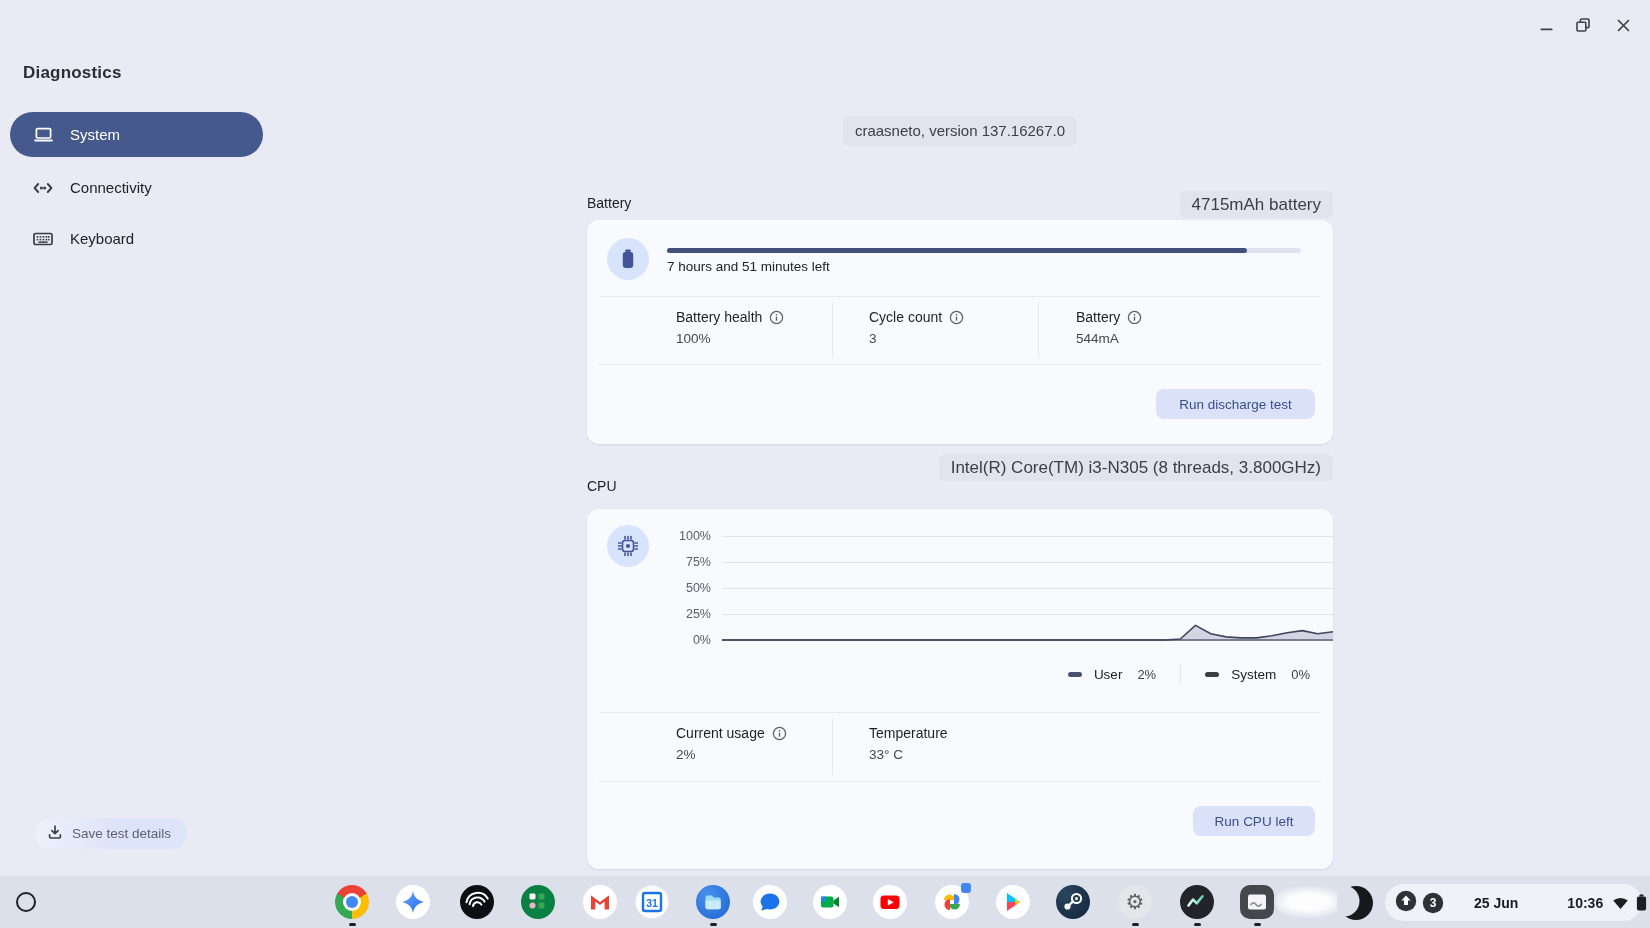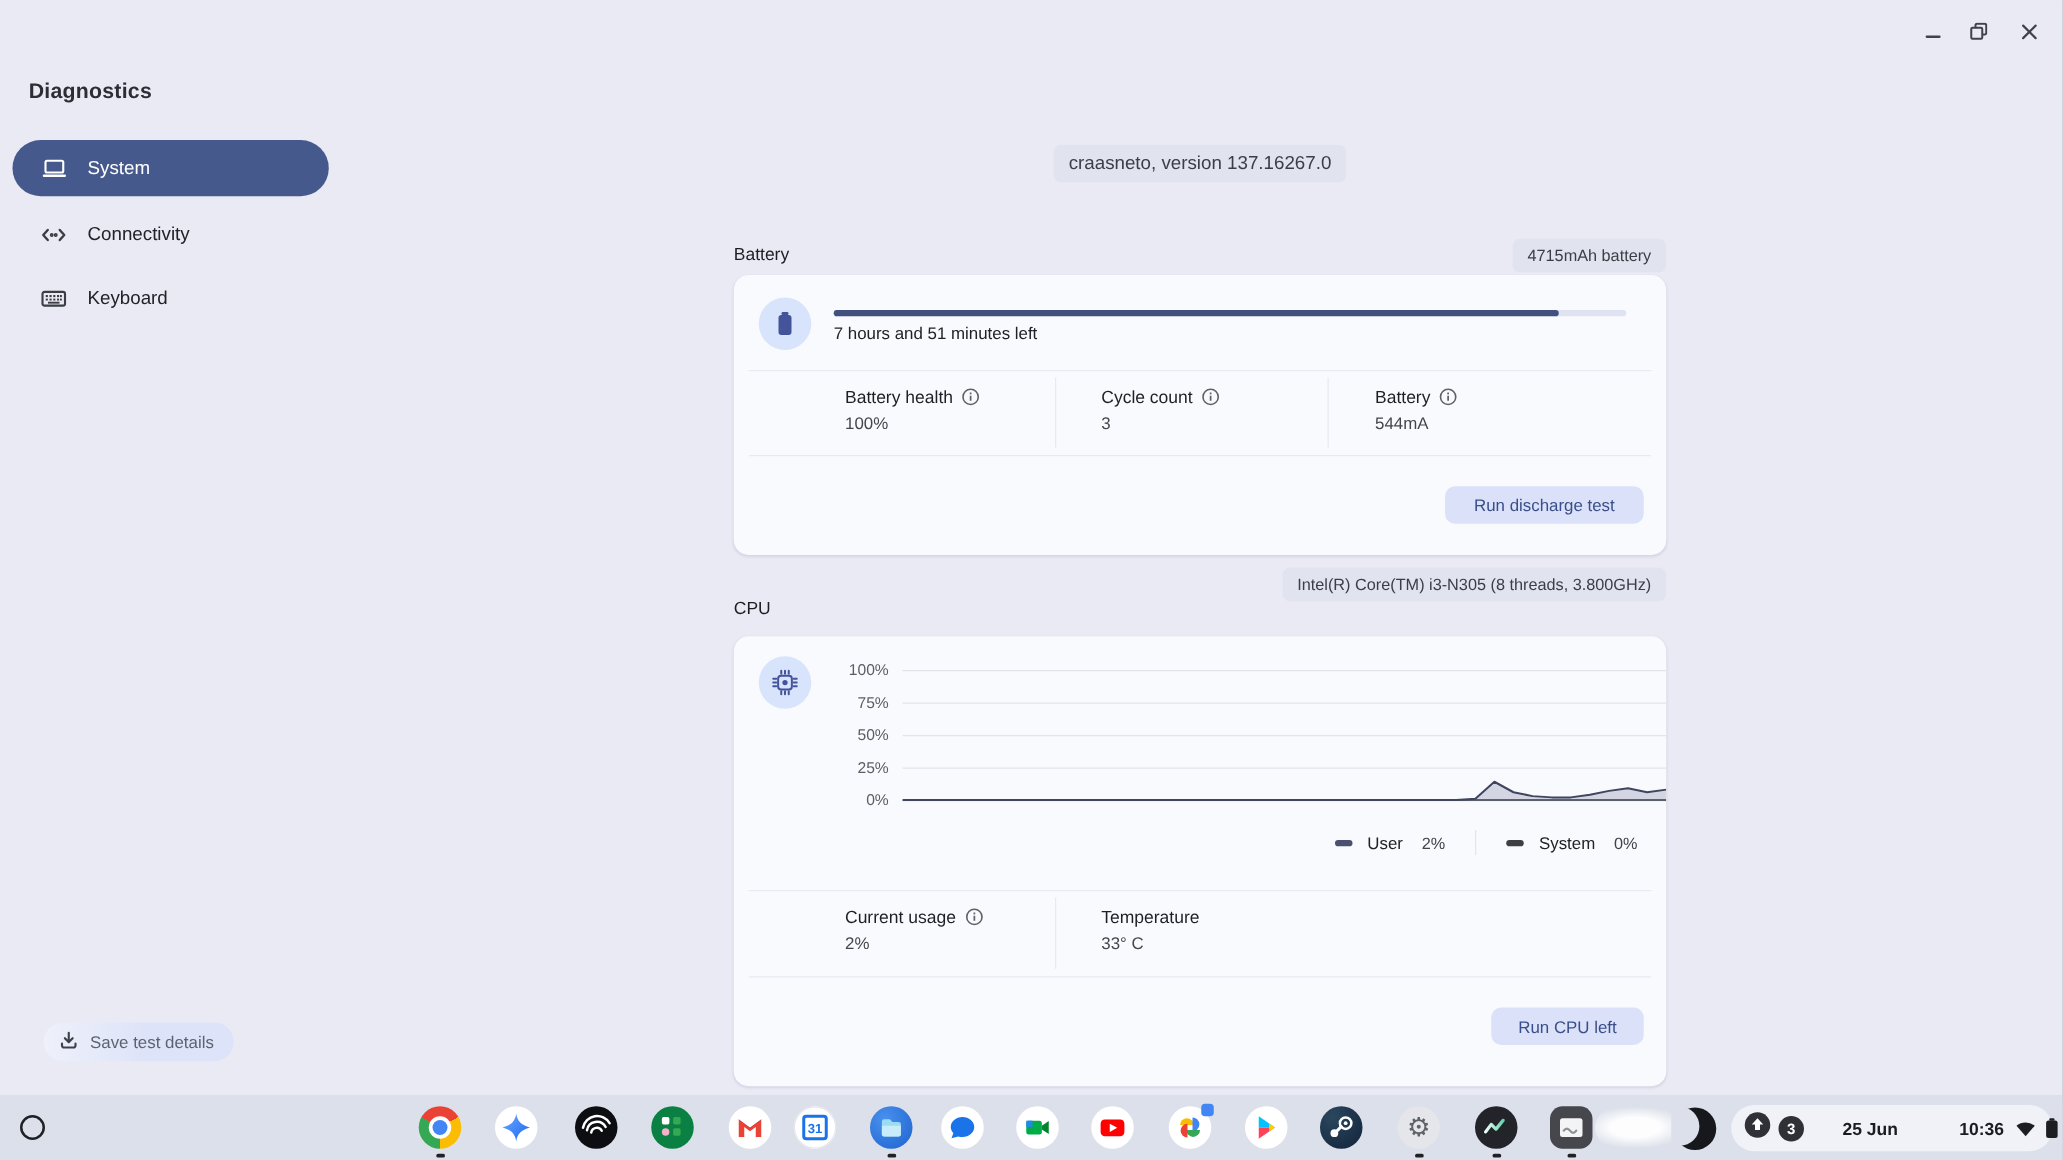--- a/index.html
+++ b/index.html
@@ -13,35 +13,35 @@
 
   
   #app-title{position:absolute;left:23px;top:63px;font-size:17px;font-weight:600;color:#2c2e33;letter-spacing:.2px;}
   .nav-item{position:absolute;left:10px;width:253px;height:45px;border-radius:22.5px;display:flex;align-items:center;cursor:pointer;}
   .nav-item.sel{background:#46598c;}
   .nav-item .nav-ic{width:22px;height:22px;margin-left:22px;display:flex;align-items:center;justify-content:center;}
   .nav-item .nav-lb{margin-left:16px;font-size:15px;font-weight:500;color:#212327;}
   .nav-item.sel .nav-lb{color:#fff;}
 
   
-  .chip{position:absolute;background:#e1e3ef;border-radius:6px;color:#3b3e45;font-size:13px;line-height:27px;padding:0 12px;height:27px;white-space:nowrap;}
+  .chip{position:absolute;background:#e1e3ef;border-radius:6px;color:#3b3e45;font-size:17px;line-height:27px;padding:0 12px;height:27px;white-space:nowrap;}
 
   
   .card{position:absolute;left:587px;width:746px;background:#f9fafd;border-radius:12px;box-shadow:0 1px 2px rgba(70,75,110,.12);}
   .sec-head{position:absolute;left:587px;font-size:14px;font-weight:500;color:#1d1e22;}
   .divider-h{position:absolute;left:599px;width:722px;height:1px;background:#e8eaf2;}
   .icon-circle{position:absolute;width:42px;height:42px;border-radius:50%;background:#d8e3fc;display:flex;align-items:center;justify-content:center;}
 
   
   #bat-bar-track{position:absolute;left:667px;top:248px;width:634px;height:5px;border-radius:3px;background:#dfe3f1;}
   #bat-bar-fill{height:5px;border-radius:3px;background:#42507d;}
   #bat-time{position:absolute;left:667px;top:259px;font-size:13.5px;color:#202227;}
 
   
-  .stats{position:absolute;left:587px;width:678px;display:grid;grid-template-columns:245px 206px 295px;gap:12px;}
+  .stats{position:absolute;left:587px;width:678px;display:grid;grid-template-columns:245px 206px 295px;}
   .stats .col{padding-top:13px;}
   .stats .col.c1{padding-left:89px;}
   .stats .col.c2{border-left:1px solid #e8eaf2;padding-left:36px;margin-top:6px;margin-bottom:6px;padding-top:7px;}
   .stats .col.c3{border-left:1px solid #e8eaf2;padding-left:37px;margin-top:6px;margin-bottom:6px;padding-top:7px;}
   .stat-label{display:flex;align-items:center;gap:7px;font-size:14px;font-weight:500;color:#1e2025;}
   .stat-value{margin-top:6px;font-size:13.5px;color:#43464d;}
   .info-i{display:inline-flex;cursor:pointer;}
 
   
   .tonal-btn{position:absolute;background:#dbe1f9;border:none;border-radius:8px;color:#3a4f89;font-size:13.5px;font-weight:500;cursor:pointer;display:flex;align-items:center;justify-content:center;height:30px;}

